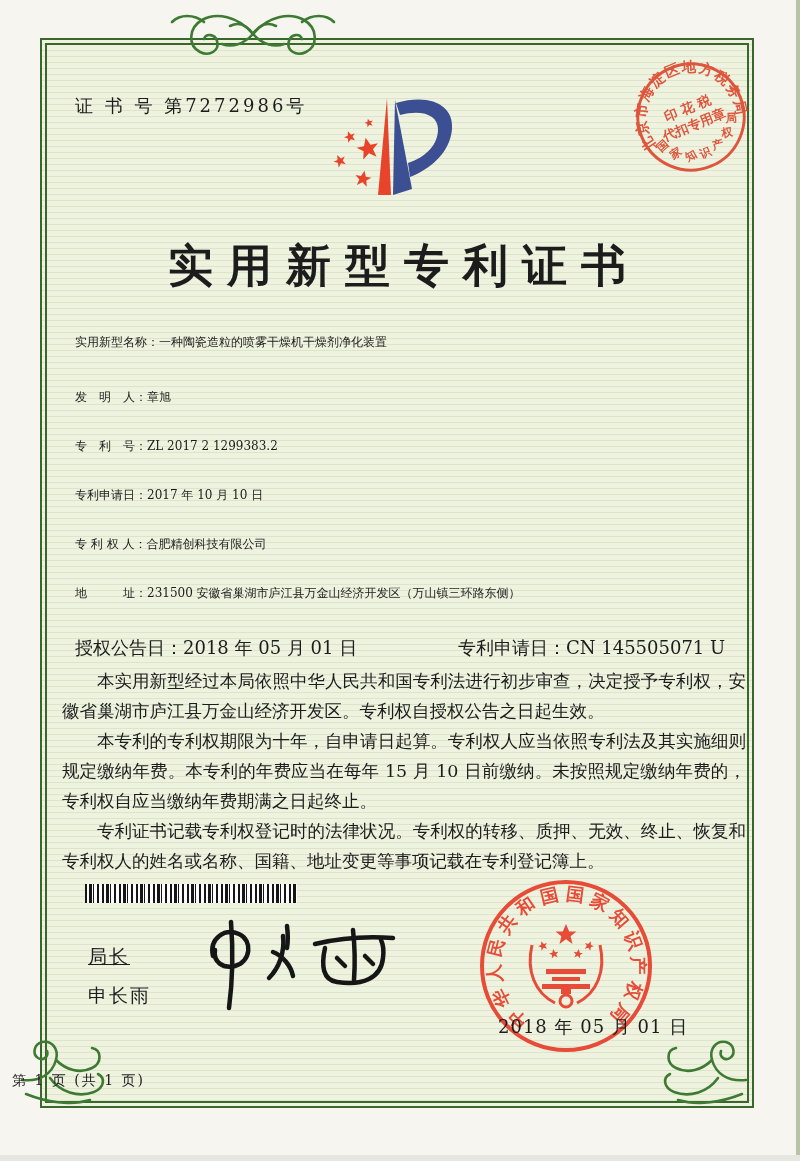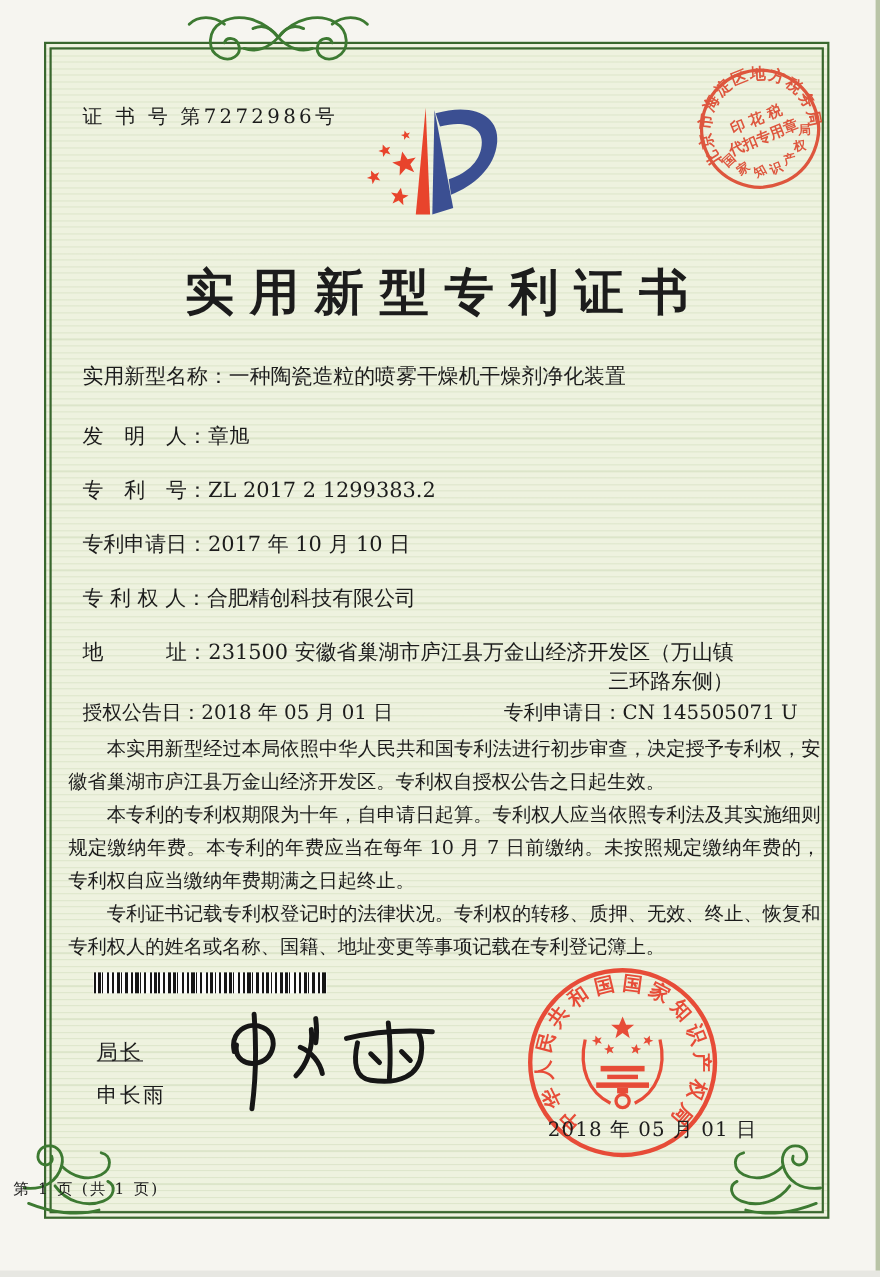--- a/index.html
+++ b/index.html
@@ -27,21 +27,21 @@
 
   .cert-no{position:absolute;left:75px;top:94px;font-size:18px;letter-spacing:3px;}
 
   .logo{position:absolute;left:330px;top:85px;}
 
   .title{
     position:absolute;left:0;top:206px;width:794px;text-align:center;
     font-size:45px;font-weight:bold;letter-spacing:14px;text-indent:14px;
   }
 
-  .frow{position:absolute;left:75px;display:flex;font-size:19px;line-height:26px;text-align:right;}
+  .frow{position:absolute;left:75px;display:flex;font-size:12px;line-height:26px;}
   .flabel{white-space:pre;flex:0 0 auto;}
   .fvalue{max-width:478px;}
   .frow.r0{top:329px}.frow.r1{top:384px}.frow.r2{top:433px}
   .frow.r3{top:482px}.frow.r4{top:531px}.frow.r5{top:580px}
   .grant-date{position:absolute;left:75px;top:636px;font-size:18px;}
   .grant-no{position:absolute;left:458px;top:636px;font-size:18px;}
 
   .paras{position:absolute;left:62px;top:666px;width:684px;font-size:17.5px;line-height:30px;text-align:justify;}
   .paras p{margin:0;text-indent:2em;}
 
@@ -157,21 +157,21 @@
 
 <div class="grant-date">
   <span>授权公告日：</span><span>2018 年 05 月 01 日</span>
 </div>
 <div class="grant-no">
   <span>专利申请日：</span><span>CN 145505071 U</span>
 </div>
 
 <div class="paras">
   <p>本实用新型经过本局依照中华人民共和国专利法进行初步审查，决定授予专利权，安徽省巢湖市庐江县万金山经济开发区。专利权自授权公告之日起生效。</p>
-  <p>本专利的专利权期限为十年，自申请日起算。专利权人应当依照专利法及其实施细则规定缴纳年费。本专利的年费应当在每年 10 月 7 日前缴纳。未按照规定缴纳年费的，专利权自应当缴纳年费期满之日起终止。</p>
+  <p>本专利的专利权期限为十年，自申请日起算。专利权人应当依照专利法及其实施细则规定缴纳年费。本专利的年费应当在每年 15 月 10 日前缴纳。未按照规定缴纳年费的，专利权自应当缴纳年费期满之日起终止。</p>
   <p>专利证书记载专利权登记时的法律状况。专利权的转移、质押、无效、终止、恢复和专利权人的姓名或名称、国籍、地址变更等事项记载在专利登记簿上。</p>
 </div>
 
 <div class="barcode"></div>
 
 <div class="signer-title">局长</div>
 <div class="signer-name">申长雨</div>
 
 <svg class="signature" width="215" height="95" viewBox="0 0 215 95">
   <g fill="none" stroke="#161616" stroke-width="4.5" stroke-linecap="round">

